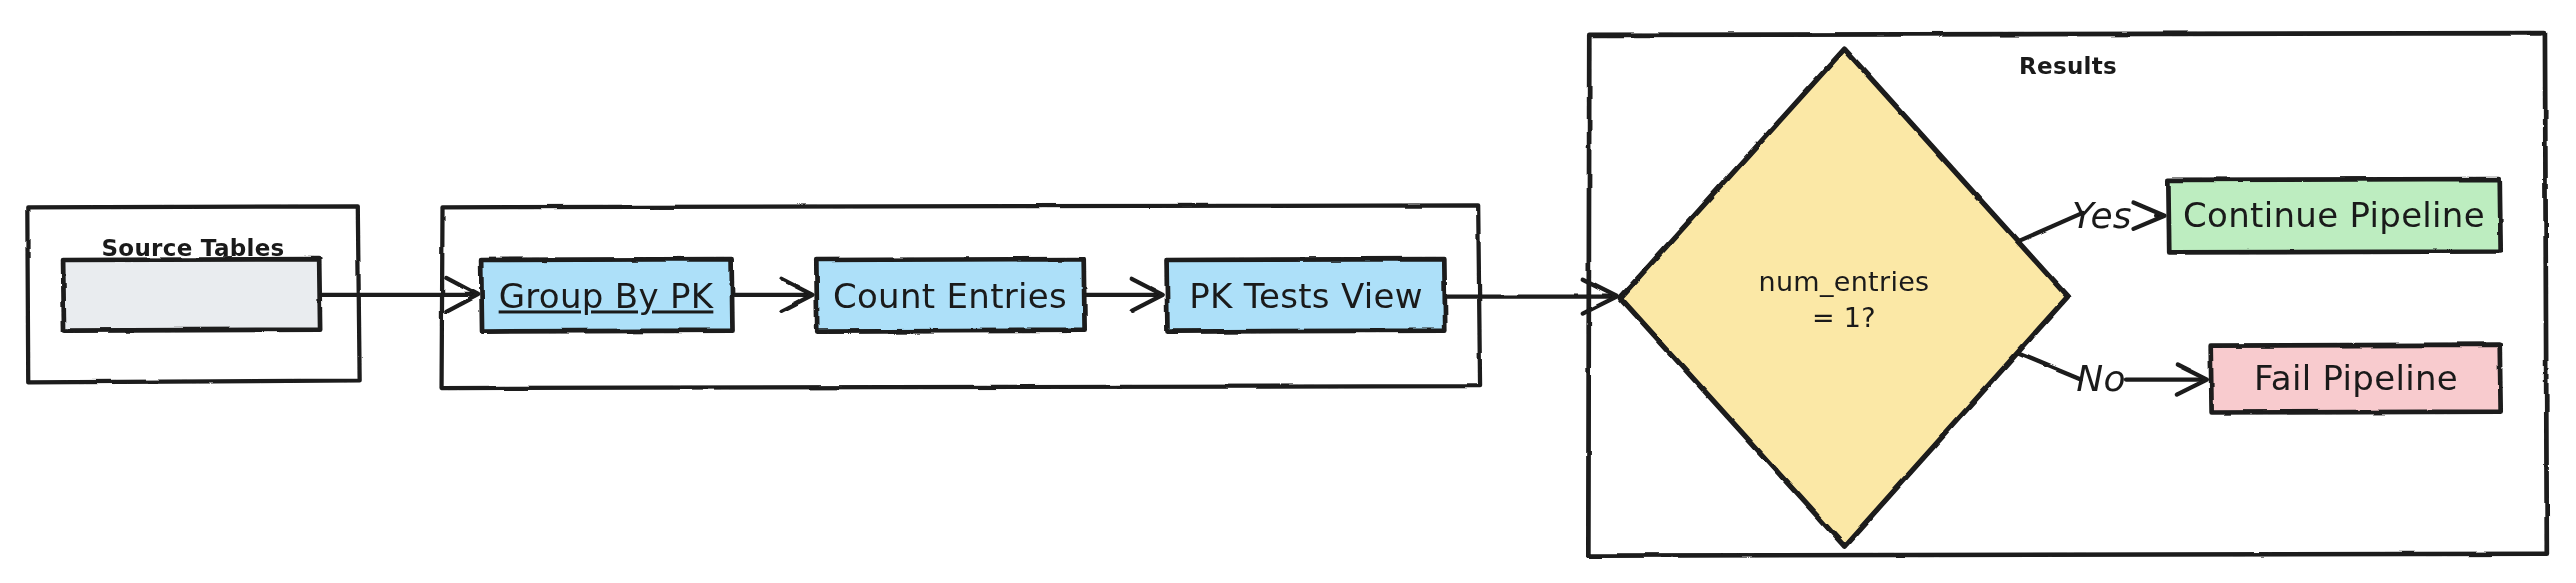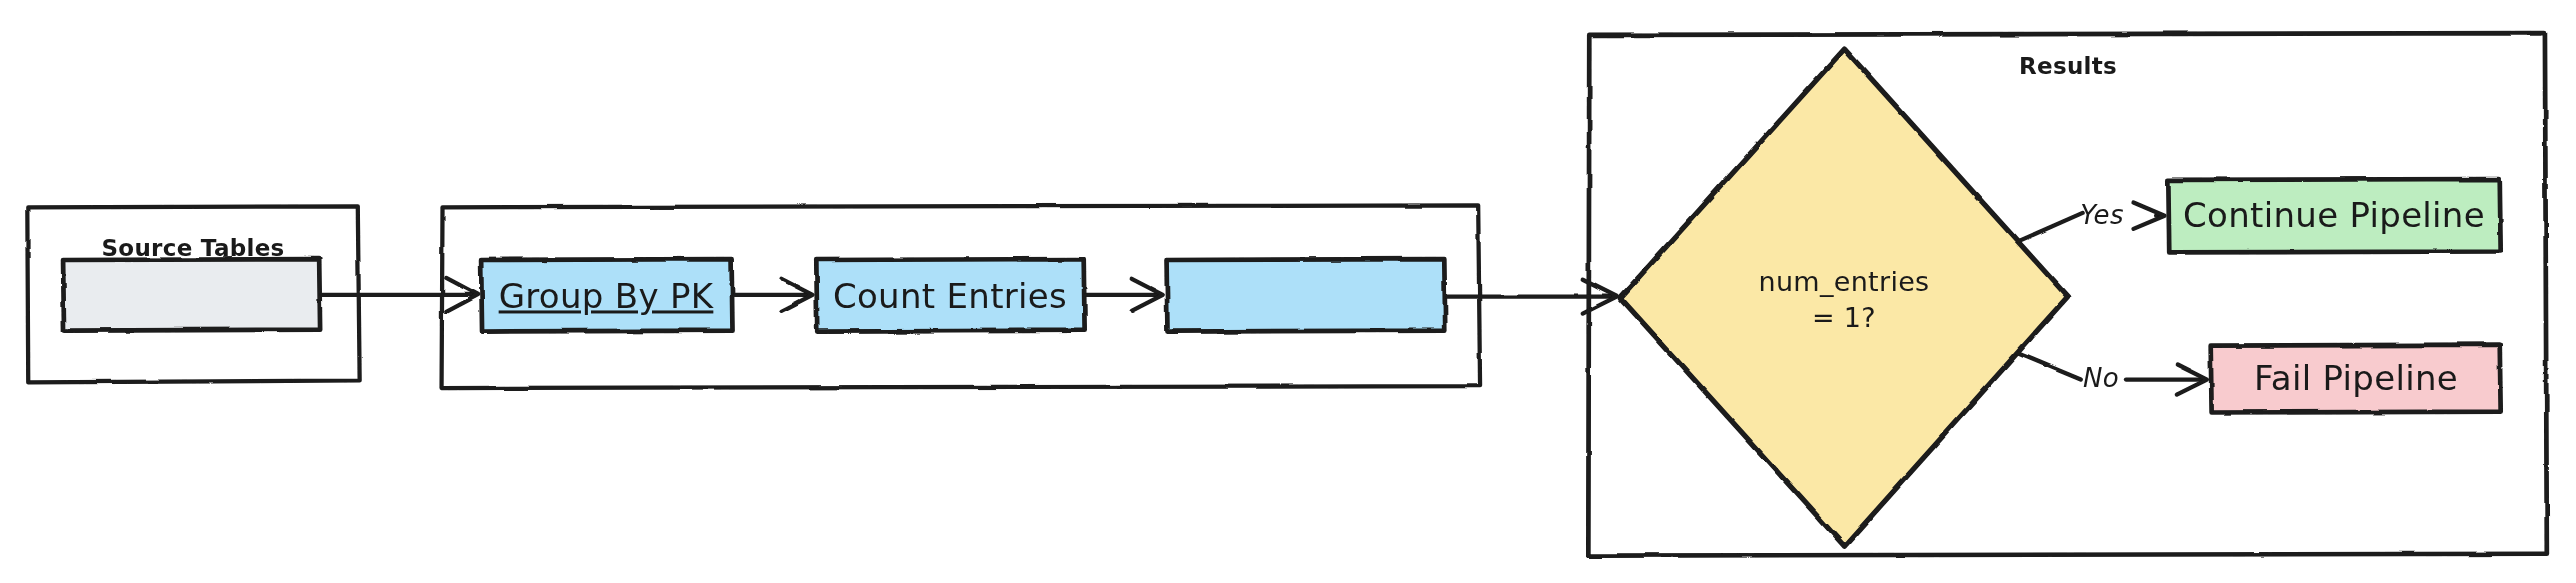--- a/index.html
+++ b/index.html
@@ -36,21 +36,21 @@
   }
   .grp-title {
     font-size: 23px;
     font-weight: bold;
   }
   .node-text {
     font-size: 34px;
     text-align: center;
   }
   .edge-text {
-    font-size: 26px;
+    font-size: 36px;
     font-style: italic;
     text-align: right;
   }
   .diamond-text {
     font-size: 27px;
   }
   .ctr {
     transform: translate(-50%, -50%);
   }
 </style>
@@ -124,20 +124,21 @@
   <div class="label grp-title ctr" style="left:193px; top:248px;">Source Tables</div>
 
 
   <div class="label grp-title ctr" style="left:2068px; top:66px;">Results</div>
 
 
   <div class="label node-text ctr" style="left:606px; top:297px;text-decoration:underline;">Group By PK</div>
 
   <div class="label node-text ctr" style="left:950px; top:297px;">Count Entries</div>
 
+  <div class="label node-text ctr" style="left:1306px; top:297px;">PK Tests View</div>
 
   <div class="label diamond-text ctr" style="left:1844px; top:282px;">num_entries</div>
   <div class="label diamond-text ctr" style="left:1844px; top:318px;">= 1?</div>
 
   <div class="label node-text ctr" style="left:2334px; top:216px;">Continue Pipeline</div>
 
   <div class="label node-text ctr" style="left:2356px; top:379px;">Fail Pipeline</div>
 
   <div class="label edge-text ctr" style="left:2102px; top:216px;">Yes</div>
 

